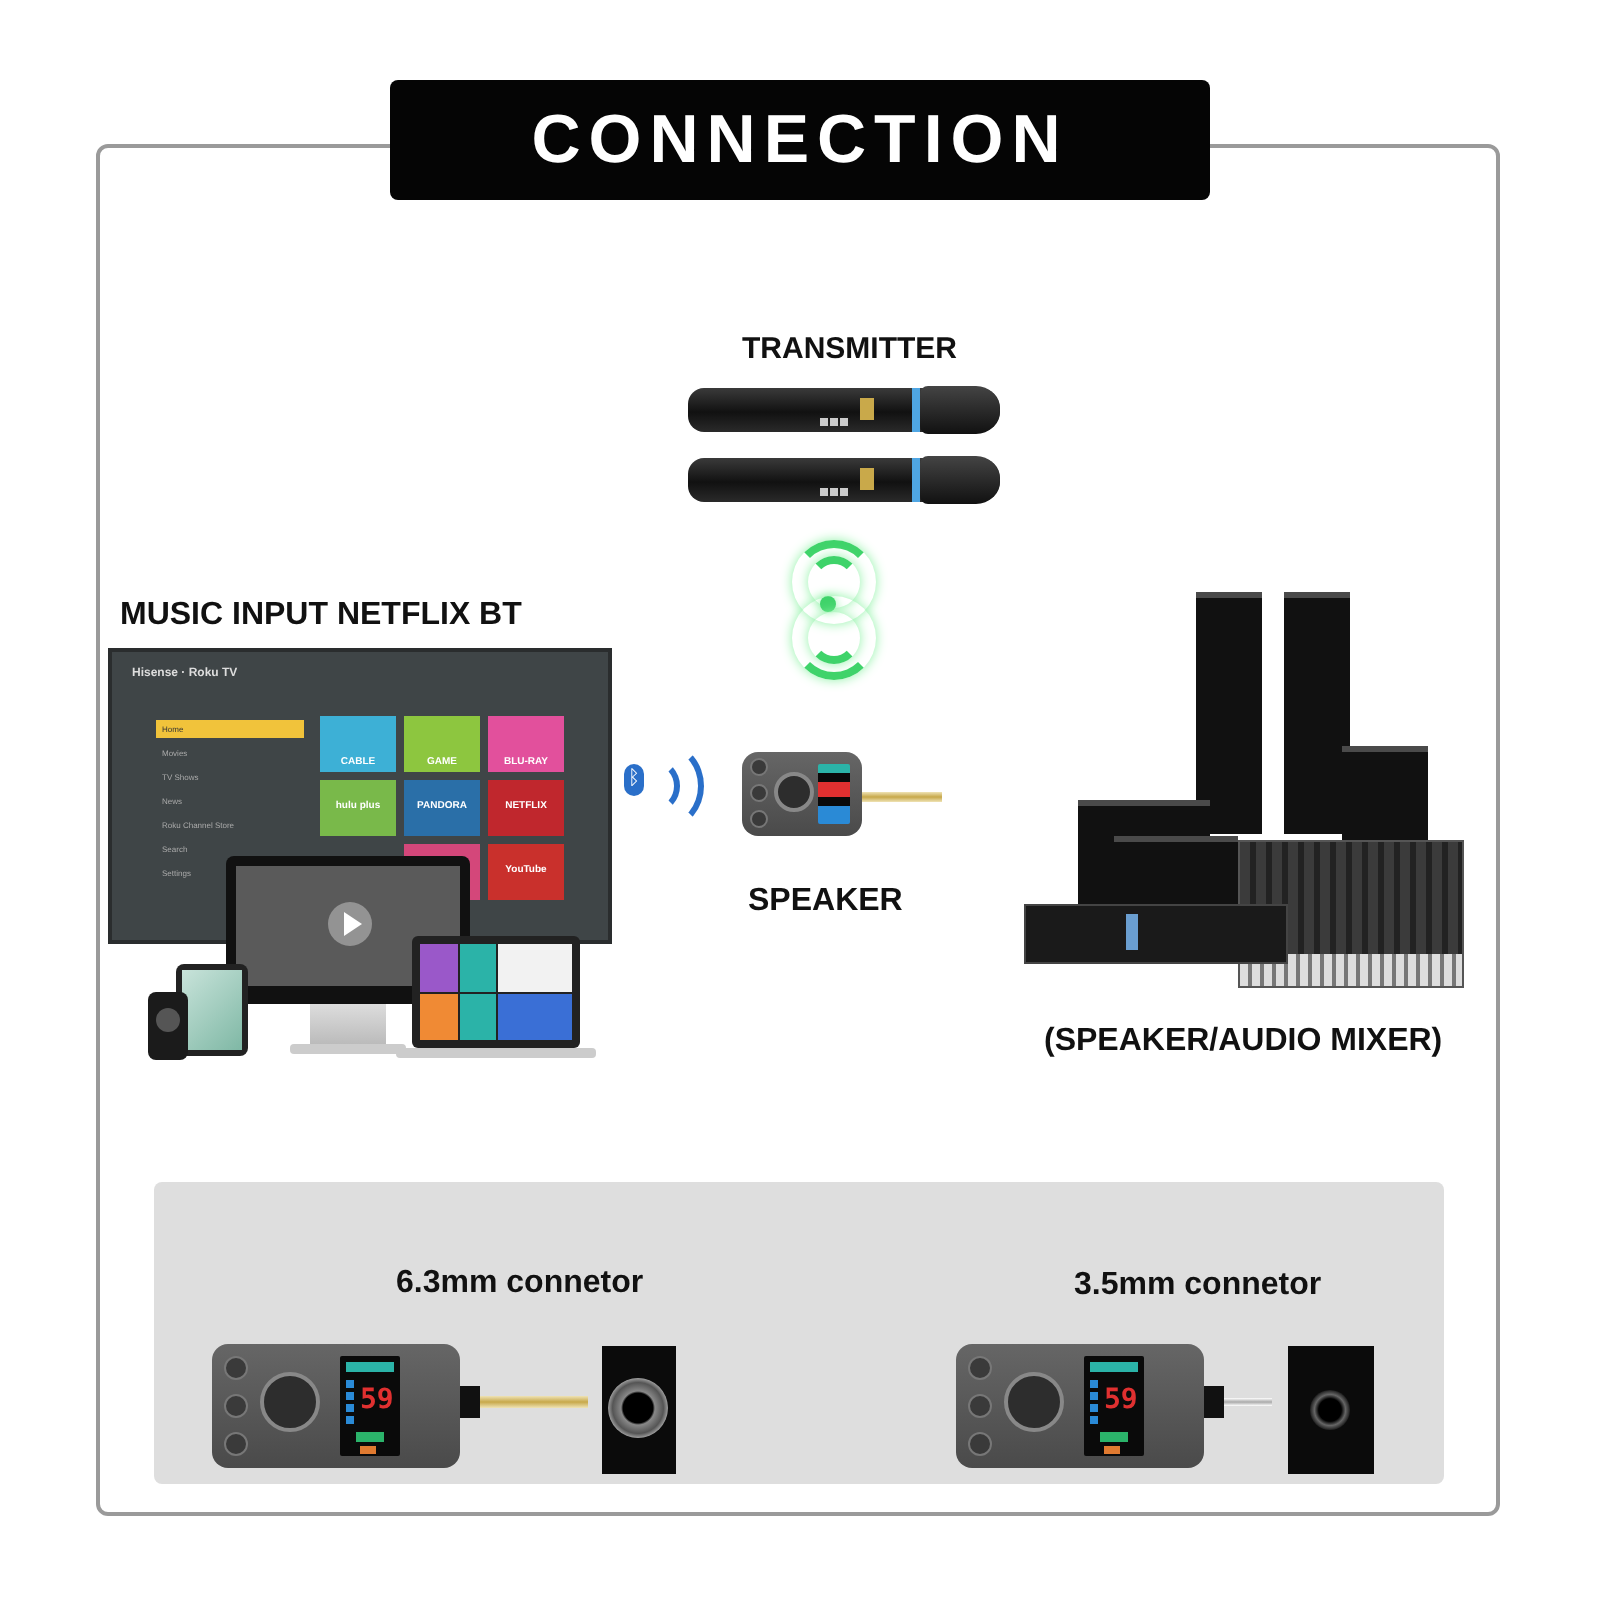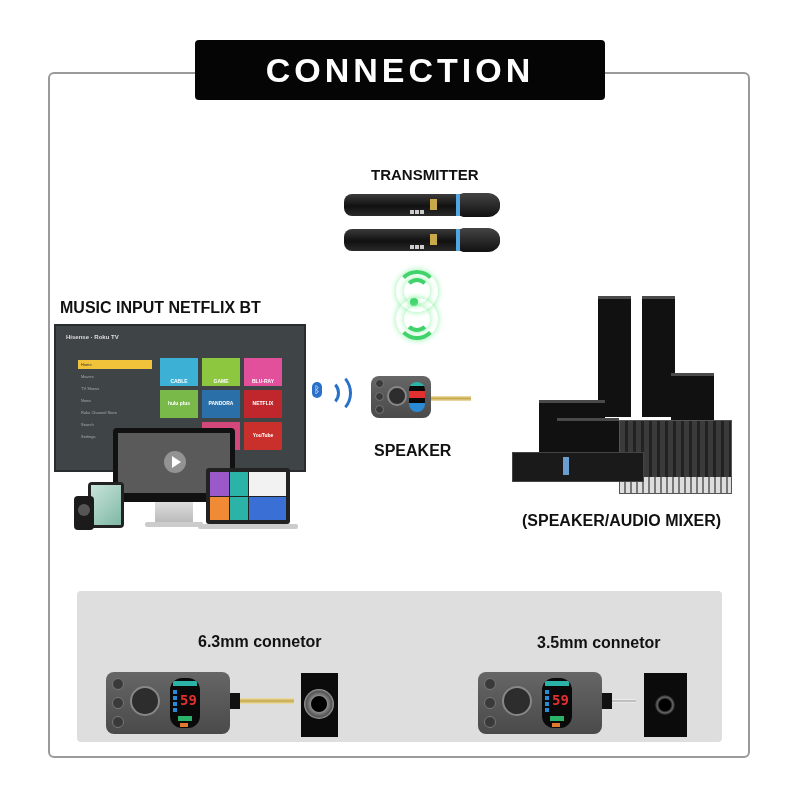--- a/index.html
+++ b/index.html
@@ -37,21 +37,21 @@
   .mic .head{position:absolute;left:116px;top:-1px;width:40px;height:24px;border-radius:4px 12px 12px 4px;background:linear-gradient(#444,#111);}
   .mic .panel{position:absolute;left:66px;top:6px;width:18px;height:10px;}
   .mic .panel span{display:inline-block;width:4px;height:4px;background:#ccc;margin-right:1px;}
   .mic .disp{position:absolute;left:86px;top:5px;width:7px;height:11px;background:#c9a94a;}
   
   .wifi-arc{position:absolute;border:4px solid #3fd36a;border-radius:50%;box-shadow:0 0 6px #8ff2a6;}
   
   .recv{position:absolute;background:linear-gradient(#666,#4a4a4a);border-radius:8px;}
   .recv .btn{position:absolute;width:10px;height:10px;border-radius:50%;background:#3a3a3a;border:1px solid #777;}
   .recv .knob{position:absolute;border-radius:50%;background:#2d2d2d;border:2px solid #888;}
-  .recv .screen{position:absolute;background:#0a0a0a;border-radius:12px;overflow:hidden;}
+  .recv .screen{position:absolute;background:#0a0a0a;border-radius:1px;overflow:hidden;}
   .jack{position:absolute;height:5px;background:linear-gradient(#efe3b5,#c7a84a,#efe3b5);}
   
   .spk{position:absolute;background:#111;border-top:3px solid #4a4a4a;}
   .mixer{position:absolute;background:repeating-linear-gradient(90deg,#3b3b3b 0 5px,#222 5px 8px);border:1px solid #555;}
   .amp{position:absolute;background:#1a1a1a;border:1px solid #444;}
   
   .bottom{left:77px;top:591px;width:645px;height:151px;background:#dedede;border-radius:4px;}
   .conn-label{font-weight:bold;font-size:16px;color:#111;white-space:nowrap;}
   .socket{position:absolute;background:#0b0b0b;}
 </style>

